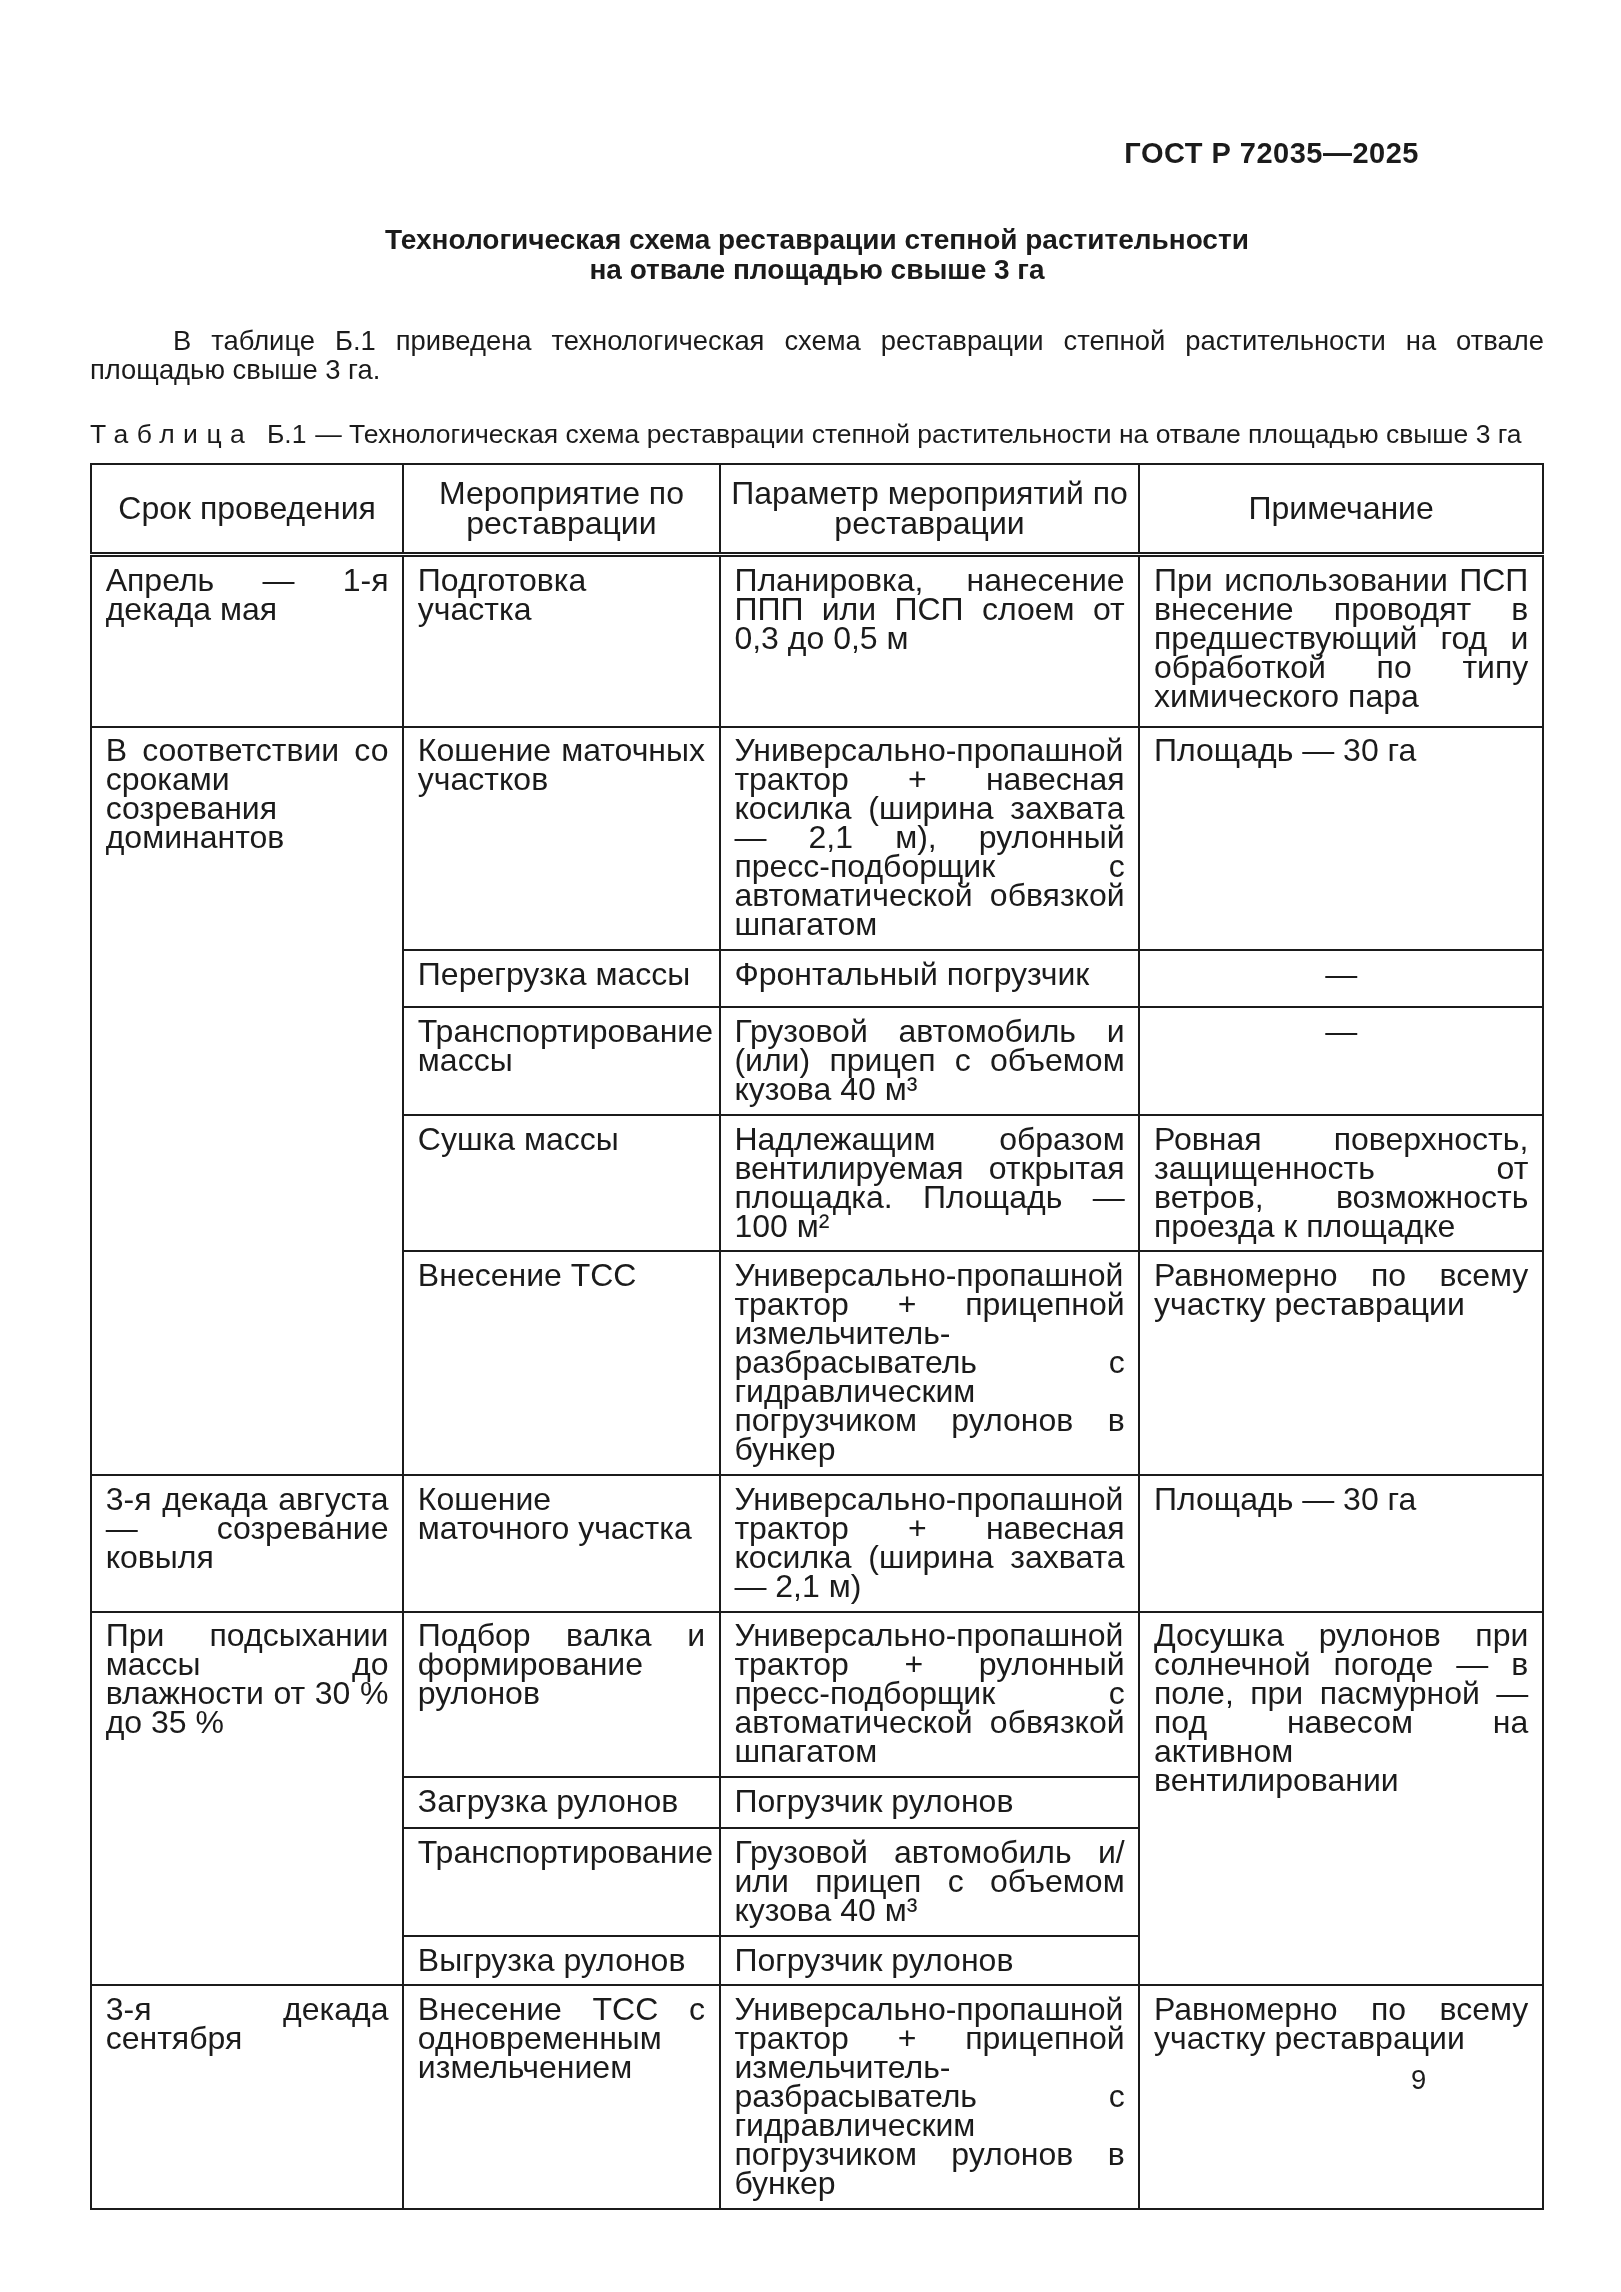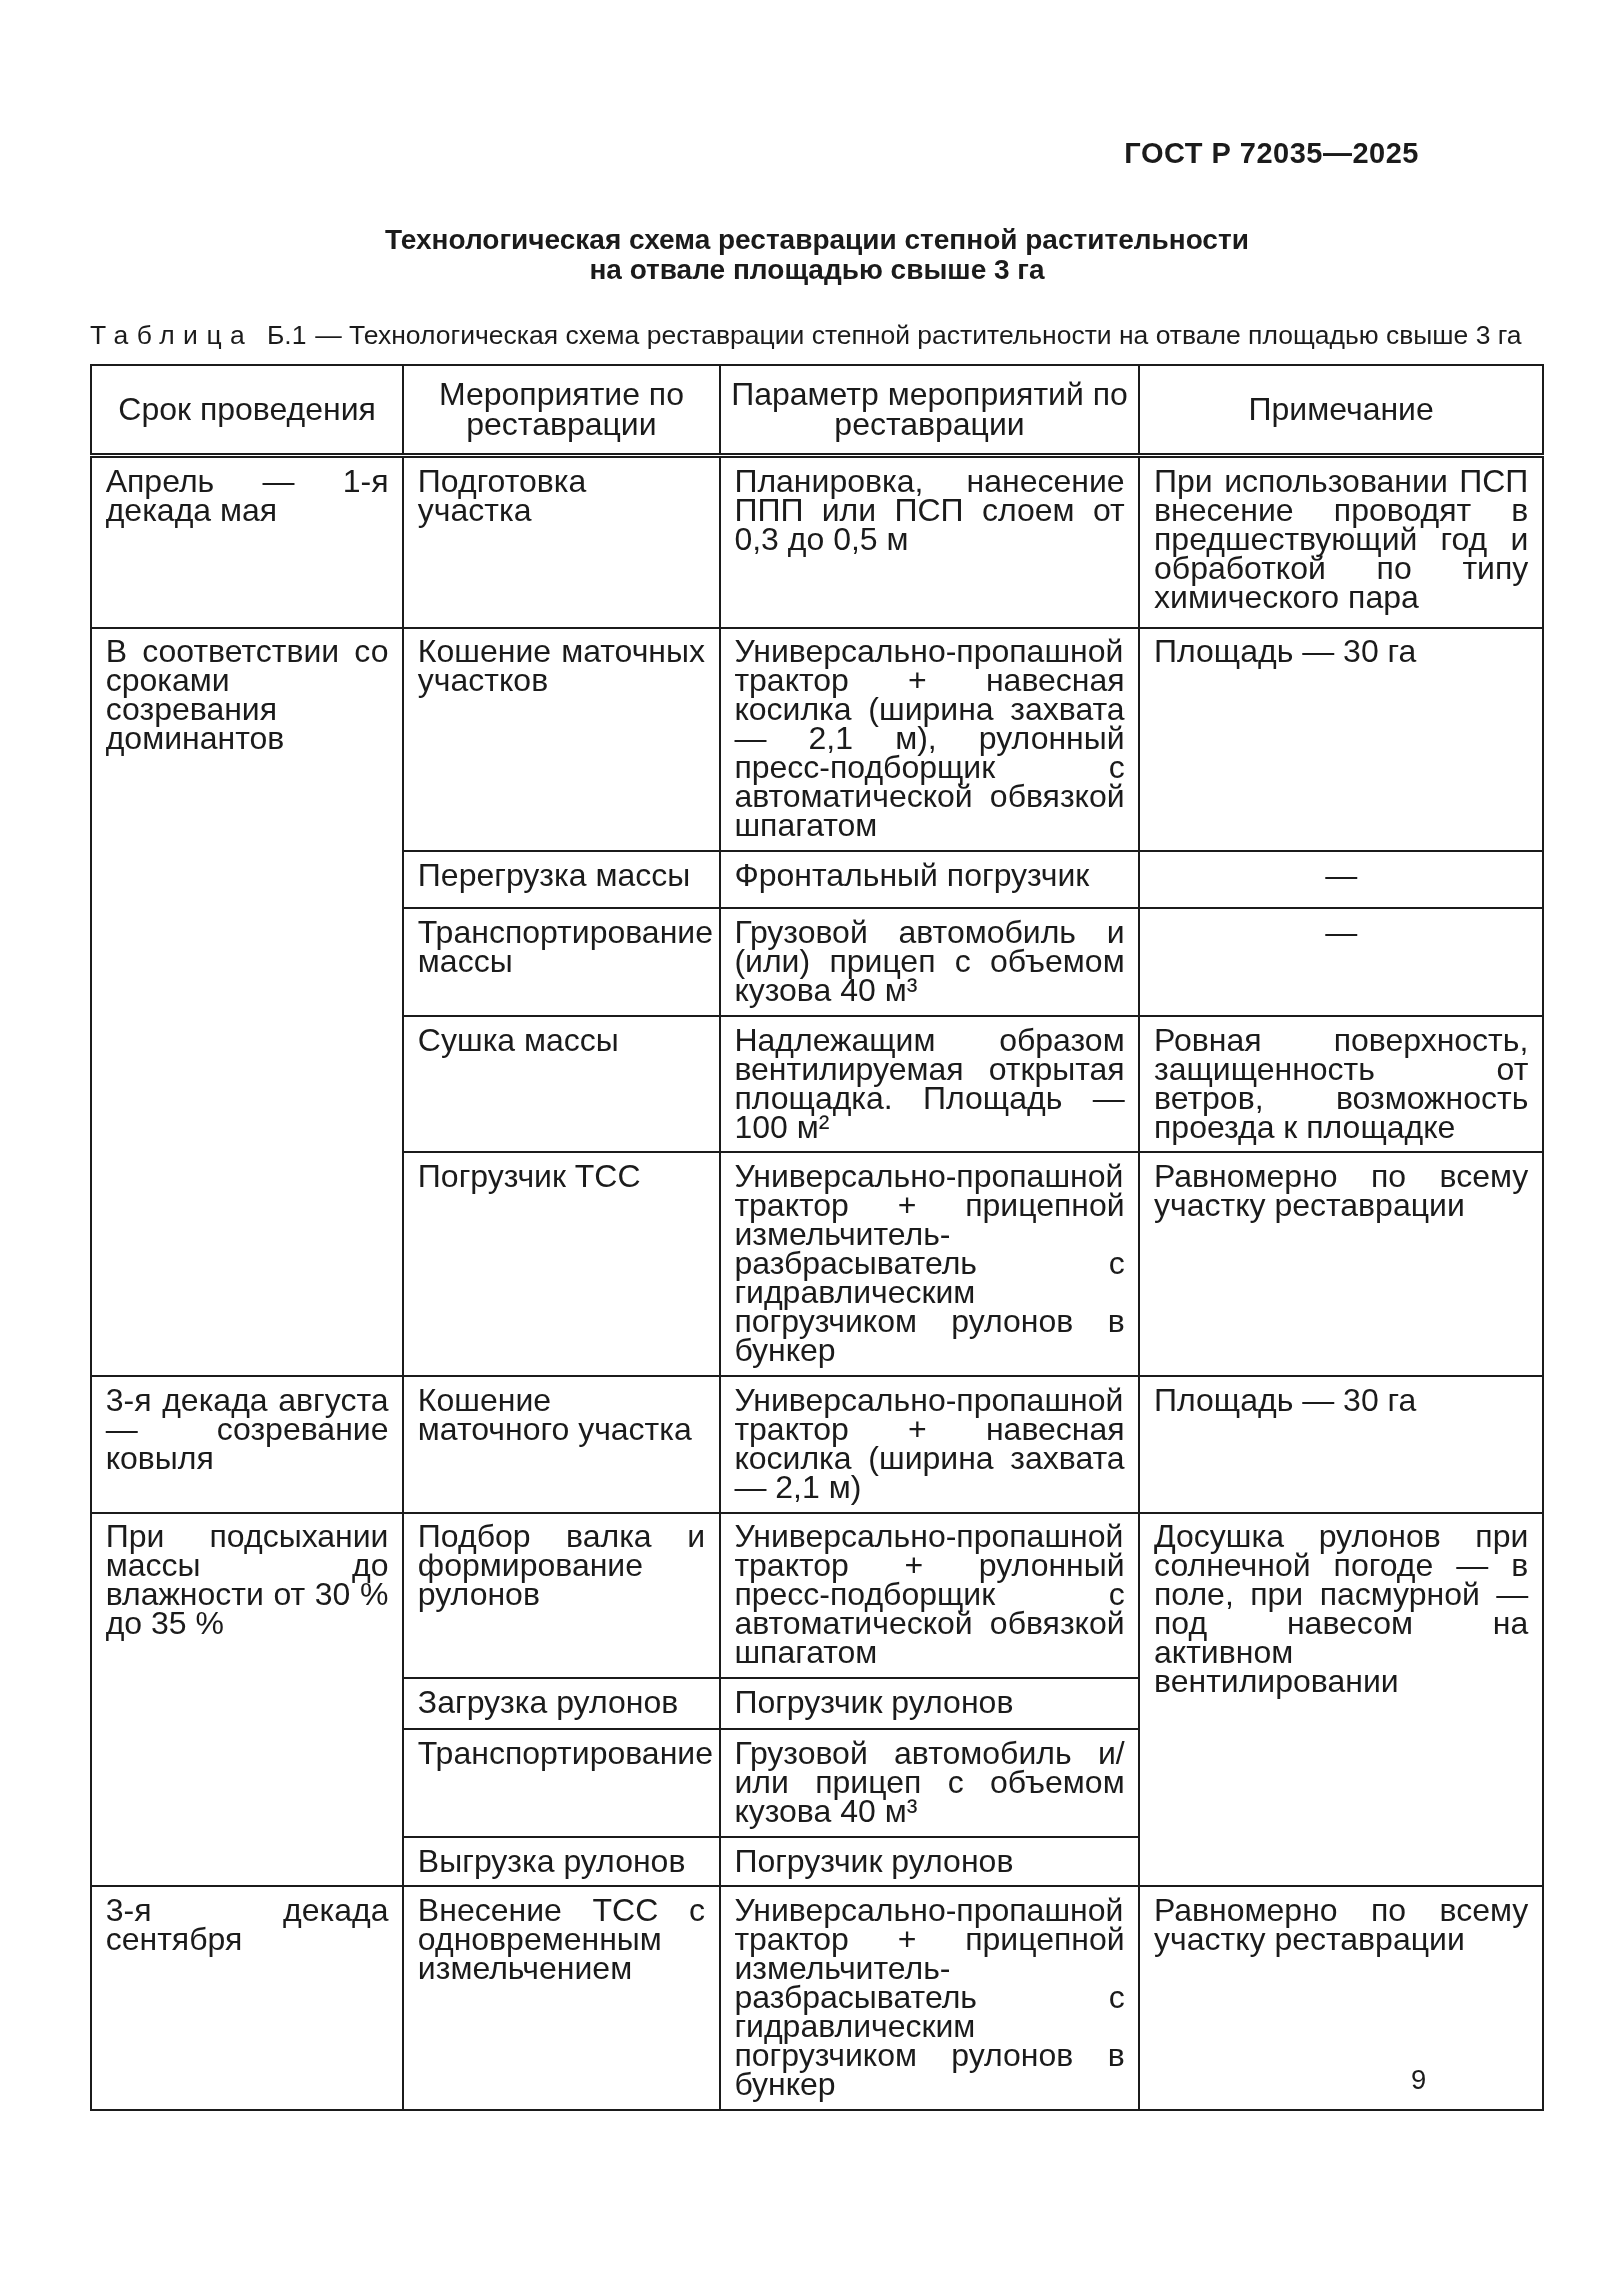--- a/index.html
+++ b/index.html
@@ -98,20 +98,21 @@
   <div class="doc-number">ГОСТ Р 72035—2025</div>
 
   <div class="appendix">
   </div>
 
   <div class="doc-title">
     <div>Технологическая схема реставрации степной растительности</div>
     <div>на отвале площадью свыше 3 га</div>
   </div>
 
+  <p class="intro">В таблице Б.1 приведена технологическая схема реставрации степной растительности на отвале площадью свыше 3 га.</p>
 
   <div class="table-caption"><span class="cap-word">Таблица</span><span class="cap-num">Б.1</span><span>— Технологическая схема реставрации степной растительности на отвале площадью свыше 3 га</span></div>
 
   <table class="tech-table">
     <colgroup>
       <col style="width:21.5%">
       <col style="width:21.8%">
       <col style="width:28.9%">
       <col style="width:27.8%">
     </colgroup>
@@ -145,21 +146,21 @@
         <td>Транспортирование массы</td>
         <td>Грузовой автомобиль и (или) прицеп с объемом кузова 40 м³</td>
         <td class="dash">—</td>
       </tr>
       <tr style="height:133px;">
         <td>Сушка массы</td>
         <td>Надлежащим образом вентилируемая открытая площадка. Площадь — 100 м²</td>
         <td>Ровная поверхность, защищенность от ветров, возможность проезда к площадке</td>
       </tr>
       <tr>
-        <td>Погрузчик ТСС</td>
+        <td>Внесение ТСС</td>
         <td>Универсально-пропашной трактор + прицепной измельчитель-разбрасыватель с гидравлическим погрузчиком рулонов в бункер</td>
         <td>Равномерно по всему участку реставрации</td>
       </tr>
       <tr class="group-start" style="height:98px;">
         <td>3-я декада августа — созревание ковыля</td>
         <td>Кошение маточного участка</td>
         <td>Универсально-пропашной трактор + навесная косилка (ширина захвата — 2,1 м)</td>
         <td>Площадь — 30 га</td>
       </tr>
       <tr class="group-start" style="height:137px;">

